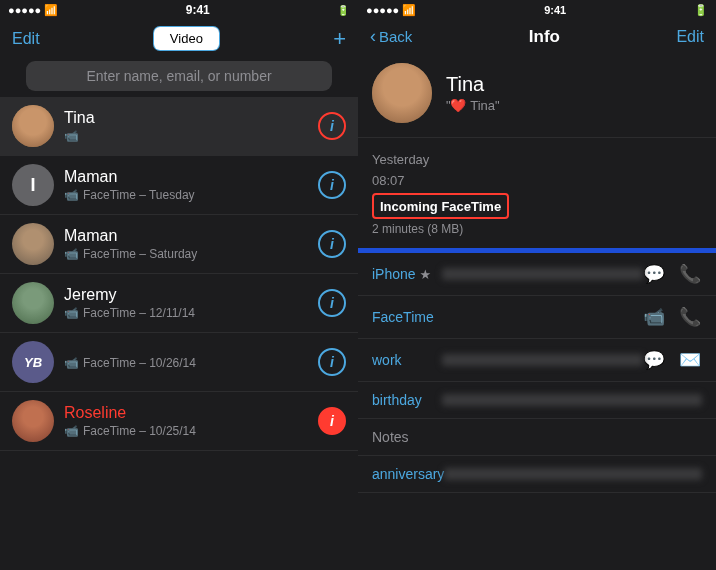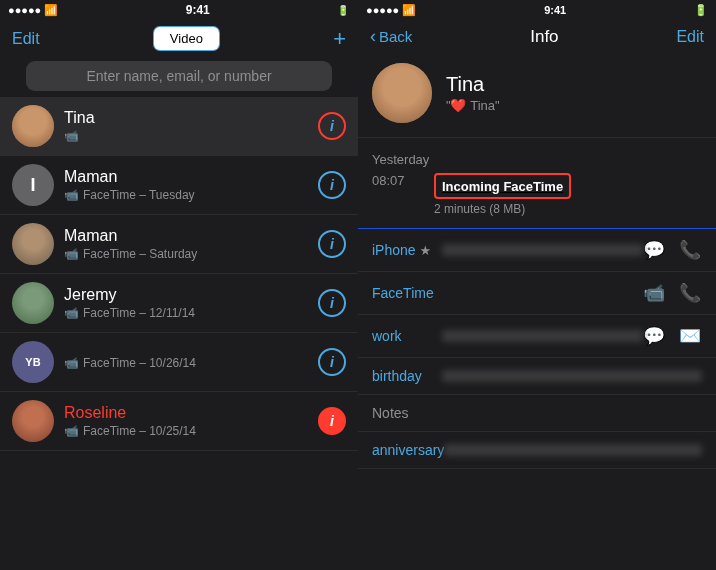--- a/index.html
+++ b/index.html
@@ -183,21 +183,21 @@
     }
     .back-btn {
       color: #4ca8e0;
       font-size: 15px;
       display: flex;
       align-items: center;
       gap: 3px;
       cursor: pointer;
     }
     .back-chevron { font-size: 18px; }
-    .right-title { color: #fff; font-size: 17px; font-weight: 400; }
+    .right-title { color: #fff; font-size: 17px; font-weight: 700; }
     .right-edit { color: #4ca8e0; font-size: 16px; cursor: pointer; }
 
     .contact-header {
       display: flex;
       align-items: center;
       padding: 10px 14px 14px;
       border-bottom: 1px solid #2c2c2e;
       gap: 14px;
     }
     .big-avatar {
@@ -214,44 +214,44 @@
     .contact-header-info {}
     .contact-header-name { font-size: 20px; color: #fff; font-weight: 500; }
     .contact-header-nick { font-size: 13px; color: #8e8e93; margin-top: 2px; }
 
     .info-section {
       overflow-y: auto;
       flex: 1;
     }
 
     .section-group {
-      border-bottom: 1px solid #1d4ed8;
+      border-bottom: 5px solid #1d4ed8;
       padding: 8px 0;
     }
 
     .section-date {
       padding: 6px 14px 2px;
       color: #8e8e93;
       font-size: 13px;
     }
 
     .call-record {
       display: flex;
       align-items: flex-start;
       padding: 4px 14px 4px;
-      gap: 24px;
+      gap: 5px;
+      flex-direction: column;
     }
     .call-time { color: #8e8e93; font-size: 13px; min-width: 38px; }
     .call-detail {}
     .call-type-box {
       border: 2px solid #ff3b30;
       border-radius: 4px;
       padding: 2px 6px;
       display: inline-block;
-      text-decoration: underline;
     }
     .call-type { color: #fff; font-size: 13px; font-weight: 600; }
     .call-duration { color: #8e8e93; font-size: 12px; margin-top: 3px; }
 
     .info-row {
       display: flex;
       align-items: center;
       padding: 10px 14px;
       border-bottom: 1px solid #2c2c2e;
     }
@@ -357,21 +357,21 @@
         <div class="contact-name">Jeremy</div>
         <div class="contact-sub">
           <span>📹</span>
           <span>FaceTime – 12/11/14</span>
         </div>
       </div>
       <div class="info-btn">i</div>
     </div>
 
     <div class="contact-item">
-      <div class="avatar avatar-yann" style="font-size:11px;">YB</div>
+      <div class="avatar avatar-yann" style="font-size:13px;font-style:italic;">YB</div>
       <div class="contact-info">
         <div class="contact-sub">
           <span>📹</span>
           <span>FaceTime – 10/26/14</span>
         </div>
       </div>
       <div class="info-btn">i</div>
     </div>
 
     <div class="contact-item">

